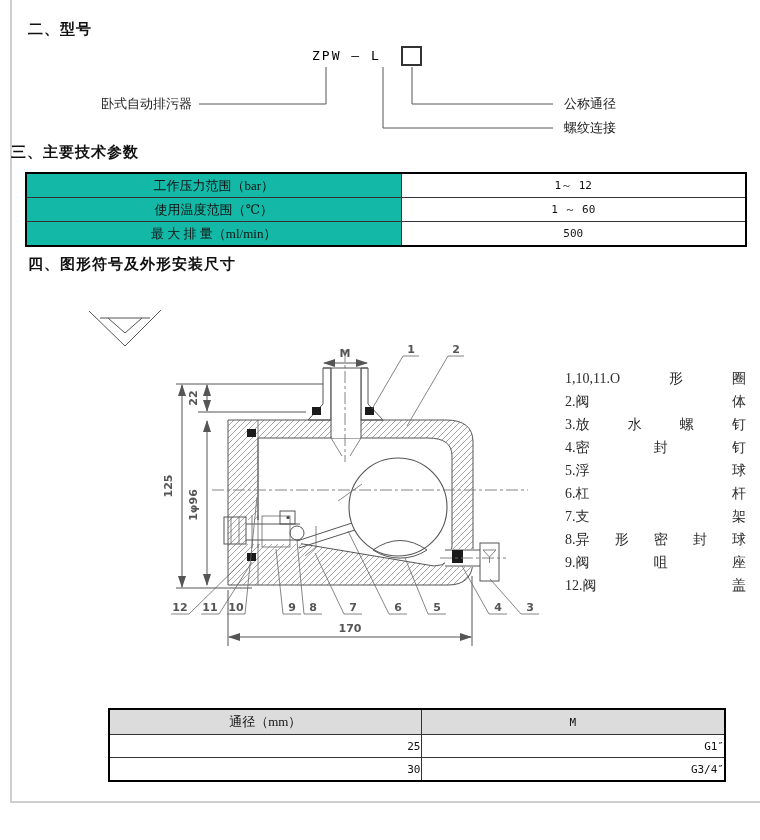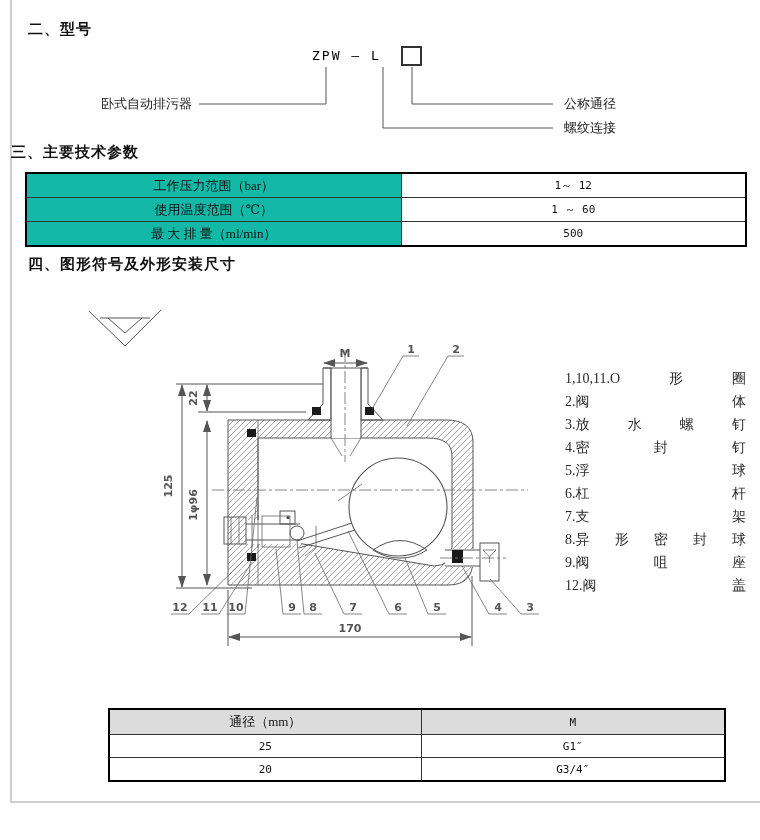--- a/index.html
+++ b/index.html
@@ -19,21 +19,21 @@
   .label-r2{left:564px;top:119px;}
   table.doc{border-collapse:collapse;table-layout:fixed;position:absolute;
             font-size:13px;color:#111;}
   table.doc td,table.doc th{border:1px solid #333;text-align:center;vertical-align:middle;
             padding:0;font-weight:400;overflow:hidden;white-space:nowrap;}
   table.params{left:25px;top:172px;width:720px;border:2px solid #000;}
   table.params td{height:23px;}
   table.params td.lab{background:#14b8a6;}
   table.sizes{left:88px;top:708px;width:616px;border:2px solid #000;margin-left:20px;}
   table.sizes th{height:24px;background:#dcdcdc;}
-  table.sizes td{height:22px;}
+  table.sizes td{height:22px;text-align:right;}
   .mono{font-family:"DejaVu Sans Mono","Liberation Mono",monospace;font-size:11px;}
   .parts{left:565px;top:367px;width:181px;font-size:14px;color:#2b2b2b;}
   .pl-line{display:flex;height:23px;line-height:23px;}
   .pl-num{white-space:pre;}
   .pl-name{flex:1;text-align:justify;text-align-last:justify;}
   svg.draw{left:0;top:0;pointer-events:none;}
   svg .ln{stroke:#555;stroke-width:1;fill:none;}
   svg .thin{stroke:#666;stroke-width:.8;fill:none;}
   svg .cl{stroke:#777;stroke-width:.9;fill:none;stroke-dasharray:12 3 3 3;}
   svg .dim{stroke:#555;stroke-width:1;fill:none;}
@@ -276,19 +276,19 @@
     <tbody>
         <tr>
       <th>通径（mm）</th>
       <th class="mono">M</th>
     </tr>
     <tr>
       <td class="mono">25</td>
       <td class="mono">G1″</td>
     </tr>
     <tr>
-      <td class="mono">20</td>
+      <td class="mono">30</td>
       <td class="mono">G3/4″</td>
     </tr>
   </tbody>
     </table>
 
 </div>
 
 </body></html>

